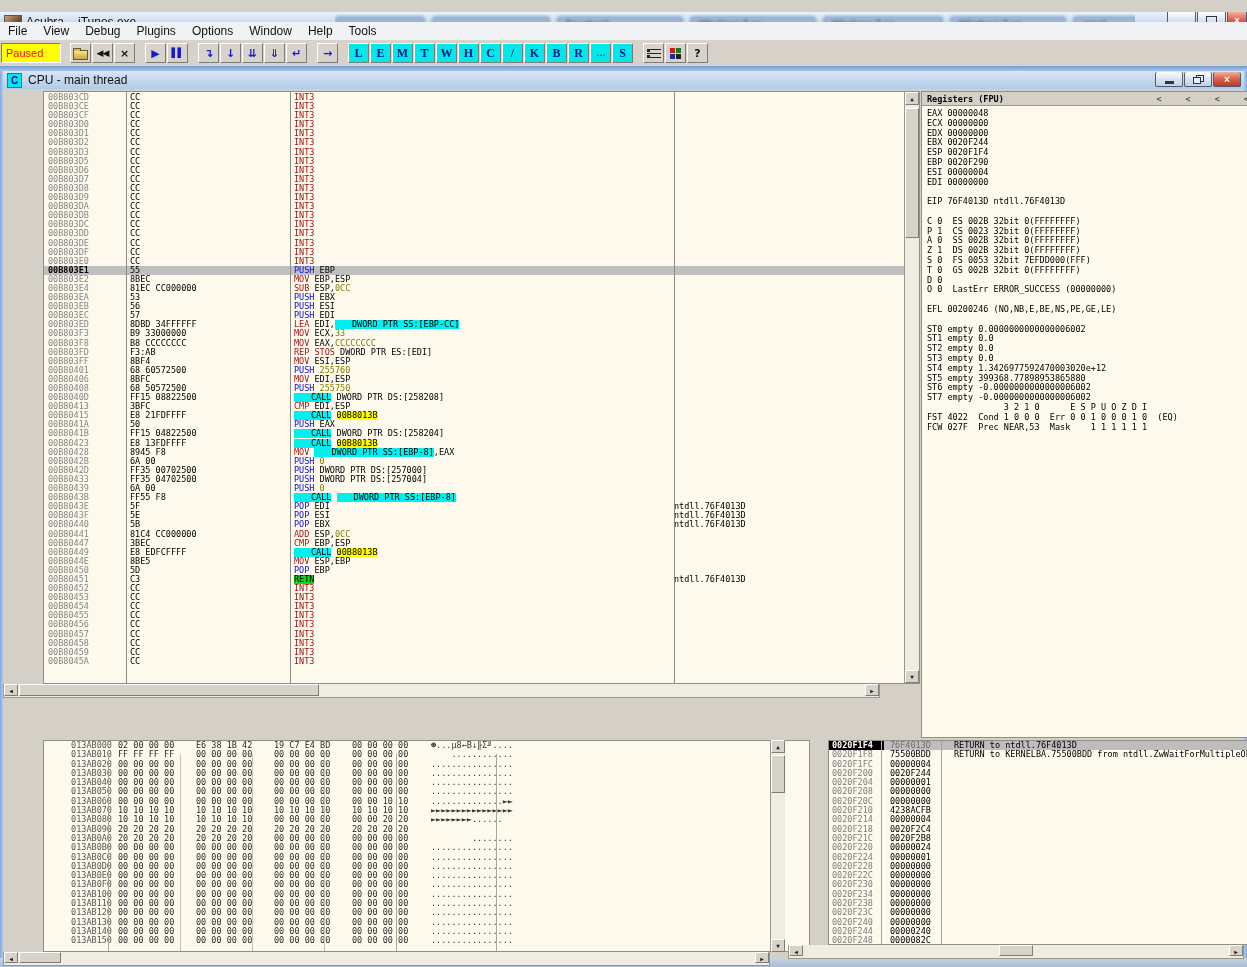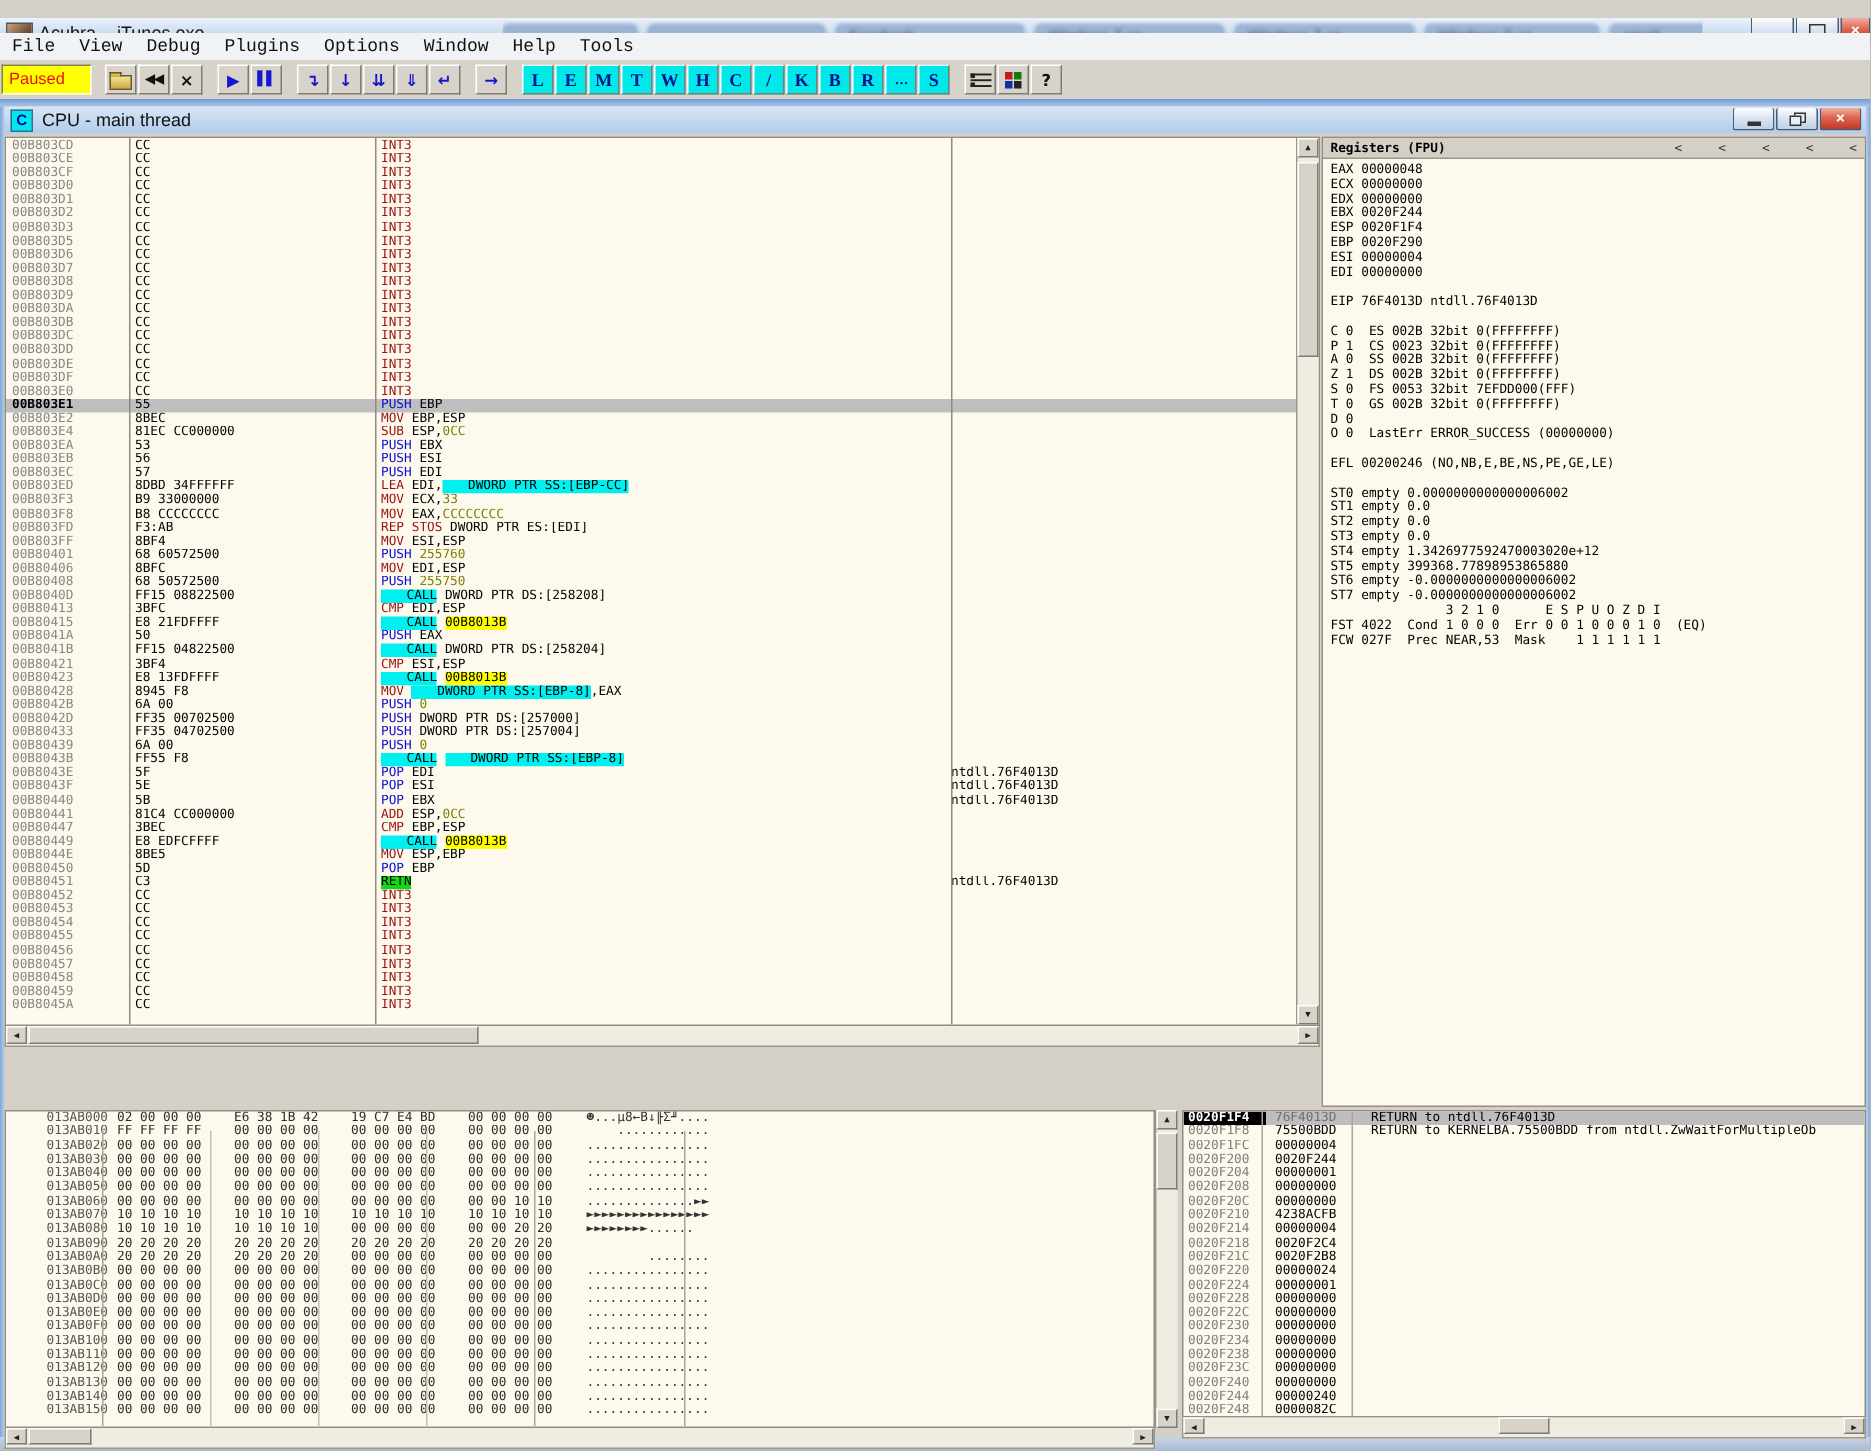--- a/index.html
+++ b/index.html
@@ -25,21 +25,21 @@
   .glyph-min{width:9px;height:3px;background:#333;margin-top:6px;}
   .glyph-max{width:9px;height:7px;border:1px solid #333;background:transparent;}
   .glyph-restore{position:relative;width:10px;height:8px;}
   .glyph-restore i{position:absolute;border:1px solid #333;width:6px;height:5px;background:#e8eef6;}
   .glyph-restore i:first-child{left:3px;top:0;}
   .glyph-restore i:last-child{left:0;top:2px;}
   .glyph-x{font:bold 10px "Liberation Sans",sans-serif;color:#fff;}
   
   #menubar{left:0;top:22px;width:1247px;height:18px;background:#f0f2f5;border-bottom:1px solid #d9dce0;
     display:flex;align-items:center;font:12px "Liberation Sans",sans-serif;color:#111;}
-  .menu-item{padding:1px 8px;white-space:nowrap;font-family:Liberation Mono, monospace;}
+  .menu-item{padding:1px 8px;white-space:nowrap;}
   
   #toolbar{left:0;top:40px;width:1247px;height:26px;background:#d7d3cb;display:flex;align-items:center;}
   #paused-box{width:60px;height:20px;margin-left:1px;background:#ffff00;border:1px solid;
     border-color:#7e7c74 #ffffff #ffffff #7e7c74;box-sizing:border-box;
     font:11px "Liberation Sans",sans-serif;color:#ee1111;padding:3px 0 0 4px;}
   .tb-group{display:flex;margin-left:9px;}
   .tbtn{width:21px;height:20px;background:#d7d3cb;border:1px solid;border-color:#ffffff #7e7c74 #7e7c74 #ffffff;
     box-sizing:border-box;display:flex;align-items:center;justify-content:center;margin-right:1px;
     font:bold 11px "DejaVu Sans","Liberation Sans",sans-serif;color:#111;cursor:default;}
   .tbtn.cy{background:#00e9e9;color:#00128a;font:bold 12px "Liberation Serif",serif;}
@@ -59,21 +59,21 @@
   #bottomstrip{left:0;top:958px;width:1247px;height:9px;background:linear-gradient(#c8d3e2,#a9bcd4);}
   
   #cpu-title{left:3px;top:71px;width:1241px;height:18px;
     background:linear-gradient(#d8e6f6,#b0cbe9);display:flex;align-items:center;
     font:12px "Liberation Sans",sans-serif;color:#111;}
   #cpu-icon{width:13px;height:13px;margin:0 6px 0 4px;background:#00e9e9;border:1px solid #3a6a9a;
     color:#0000bb;font:bold 10px "Liberation Sans",sans-serif;text-align:center;line-height:13px;}
   #cpu-capbtns{position:absolute;right:3px;top:1px;display:flex;}
   #cpu-capbtns .capbtn{height:15px;width:28px;border-radius:2px;}
   
-  .pane{background:#fdf9ec;border:1px solid #918e82;box-sizing:border-box;}
+  .pane{background:#fdf9ec;border:1px solid #918e82;box-sizing:border-box;margin-left:40px;}
   #disasm{left:3px;top:91px;width:877px;height:593px;}
   #disasm-rows{position:absolute;left:0;top:1px;right:15px;bottom:0;overflow:hidden;}
   .da-row{height:9.1px;line-height:9.1px;font-size:8.5px;white-space:pre;overflow:hidden;}
   .da-row.sel{background:#bfbfbf;}
   .da-addr{display:inline-block;width:78px;padding-left:4px;color:#868686;vertical-align:top;}
   .da-row.sel .da-addr{color:#000;font-weight:bold;}
   .da-hex{display:inline-block;width:160px;padding-left:4px;color:#000;vertical-align:top;}
   .da-ins{display:inline-block;width:380px;padding-left:4px;vertical-align:top;}
   .da-com{color:#000;}
   .tk-r{color:#9b1010;} .tk-b{color:#0a0ad6;} .tk-k{color:#000;} .tk-o{color:#7f7f00;}
@@ -268,21 +268,20 @@
         <div class="da-row"><span class="da-addr">00B803FD</span><span class="da-hex">F3:AB</span><span class="da-ins"><span class="tk-r">REP STOS </span><span class="tk-k">DWORD PTR ES:[EDI]</span></span><span class="da-com"></span></div>
         <div class="da-row"><span class="da-addr">00B803FF</span><span class="da-hex">8BF4</span><span class="da-ins"><span class="tk-r">MOV </span><span class="tk-k">ESI,ESP</span></span><span class="da-com"></span></div>
         <div class="da-row"><span class="da-addr">00B80401</span><span class="da-hex">68 60572500</span><span class="da-ins"><span class="tk-b">PUSH </span><span class="tk-o">255760</span></span><span class="da-com"></span></div>
         <div class="da-row"><span class="da-addr">00B80406</span><span class="da-hex">8BFC</span><span class="da-ins"><span class="tk-r">MOV </span><span class="tk-k">EDI,ESP</span></span><span class="da-com"></span></div>
         <div class="da-row"><span class="da-addr">00B80408</span><span class="da-hex">68 50572500</span><span class="da-ins"><span class="tk-b">PUSH </span><span class="tk-o">255750</span></span><span class="da-com"></span></div>
         <div class="da-row"><span class="da-addr">00B8040D</span><span class="da-hex">FF15 08822500</span><span class="da-ins"><span class="tk-C">CALL</span><span class="tk-k"> DWORD PTR DS:[258208]</span></span><span class="da-com"></span></div>
         <div class="da-row"><span class="da-addr">00B80413</span><span class="da-hex">3BFC</span><span class="da-ins"><span class="tk-r">CMP </span><span class="tk-k">EDI,ESP</span></span><span class="da-com"></span></div>
         <div class="da-row"><span class="da-addr">00B80415</span><span class="da-hex">E8 21FDFFFF</span><span class="da-ins"><span class="tk-C">CALL</span><span class="tk-k"> </span><span class="tk-Y">00B8013B</span></span><span class="da-com"></span></div>
         <div class="da-row"><span class="da-addr">00B8041A</span><span class="da-hex">50</span><span class="da-ins"><span class="tk-b">PUSH </span><span class="tk-k">EAX</span></span><span class="da-com"></span></div>
         <div class="da-row"><span class="da-addr">00B8041B</span><span class="da-hex">FF15 04822500</span><span class="da-ins"><span class="tk-C">CALL</span><span class="tk-k"> DWORD PTR DS:[258204]</span></span><span class="da-com"></span></div>
-        <div class="da-row"><span class="da-addr">00B80421</span><span class="da-hex">3BF4</span><span class="da-ins"><span class="tk-r">CMP </span><span class="tk-k">ESI,ESP</span></span><span class="da-com"></span></div>
         <div class="da-row"><span class="da-addr">00B80423</span><span class="da-hex">E8 13FDFFFF</span><span class="da-ins"><span class="tk-C">CALL</span><span class="tk-k"> </span><span class="tk-Y">00B8013B</span></span><span class="da-com"></span></div>
         <div class="da-row"><span class="da-addr">00B80428</span><span class="da-hex">8945 F8</span><span class="da-ins"><span class="tk-r">MOV </span><span class="tk-M">DWORD PTR SS:[EBP-8]</span><span class="tk-k">,EAX</span></span><span class="da-com"></span></div>
         <div class="da-row"><span class="da-addr">00B8042B</span><span class="da-hex">6A 00</span><span class="da-ins"><span class="tk-b">PUSH </span><span class="tk-o">0</span></span><span class="da-com"></span></div>
         <div class="da-row"><span class="da-addr">00B8042D</span><span class="da-hex">FF35 00702500</span><span class="da-ins"><span class="tk-b">PUSH </span><span class="tk-k">DWORD PTR DS:[257000]</span></span><span class="da-com"></span></div>
         <div class="da-row"><span class="da-addr">00B80433</span><span class="da-hex">FF35 04702500</span><span class="da-ins"><span class="tk-b">PUSH </span><span class="tk-k">DWORD PTR DS:[257004]</span></span><span class="da-com"></span></div>
         <div class="da-row"><span class="da-addr">00B80439</span><span class="da-hex">6A 00</span><span class="da-ins"><span class="tk-b">PUSH </span><span class="tk-o">0</span></span><span class="da-com"></span></div>
         <div class="da-row"><span class="da-addr">00B8043B</span><span class="da-hex">FF55 F8</span><span class="da-ins"><span class="tk-C">CALL</span><span class="tk-k"> </span><span class="tk-M">DWORD PTR SS:[EBP-8]</span></span><span class="da-com"></span></div>
         <div class="da-row"><span class="da-addr">00B8043E</span><span class="da-hex">5F</span><span class="da-ins"><span class="tk-b">POP </span><span class="tk-k">EDI</span></span><span class="da-com">ntdll.76F4013D</span></div>
         <div class="da-row"><span class="da-addr">00B8043F</span><span class="da-hex">5E</span><span class="da-ins"><span class="tk-b">POP </span><span class="tk-k">ESI</span></span><span class="da-com">ntdll.76F4013D</span></div>
         <div class="da-row"><span class="da-addr">00B80440</span><span class="da-hex">5B</span><span class="da-ins"><span class="tk-b">POP </span><span class="tk-k">EBX</span></span><span class="da-com">ntdll.76F4013D</span></div>

